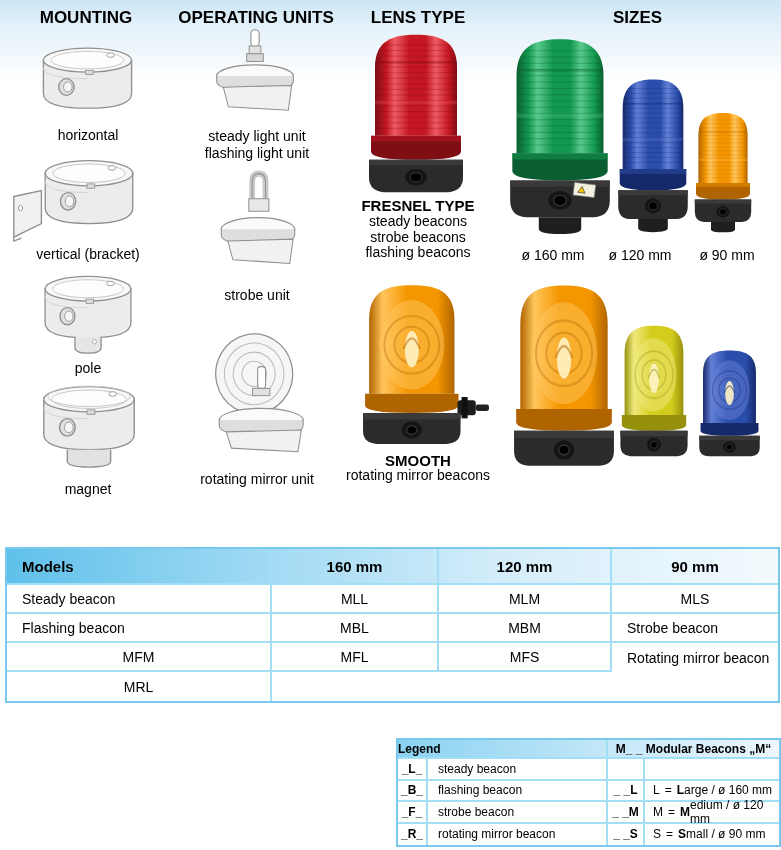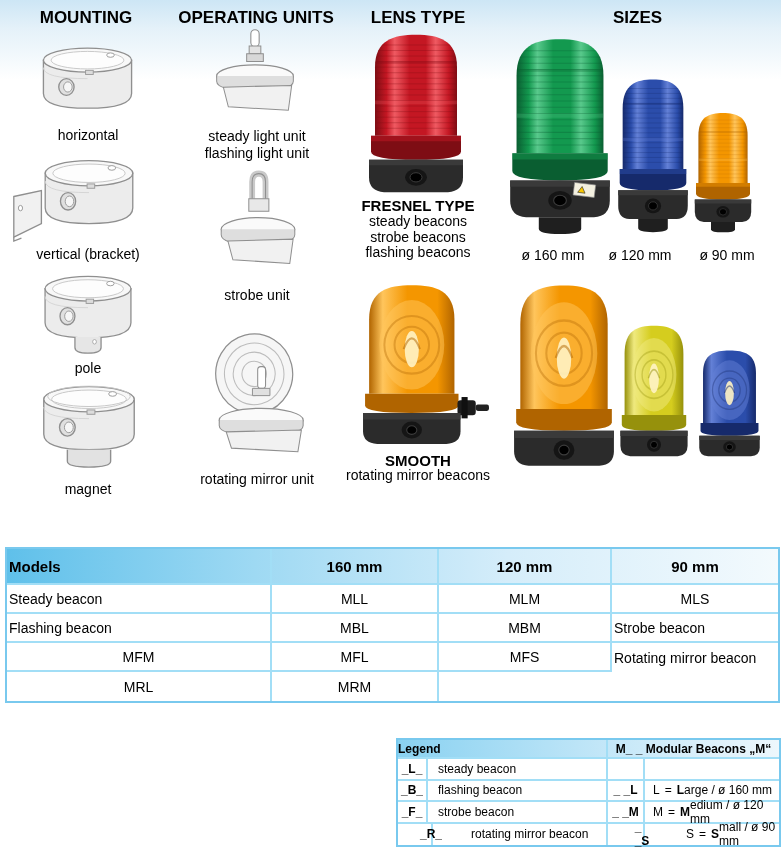--- a/index.html
+++ b/index.html
@@ -20,34 +20,34 @@
   .models{position:absolute;left:5px;top:547px;width:771px;
           display:grid;grid-template-columns:265px 167px 173px 166px;
           grid-template-rows:36px 29px 29px 29px 29px;
           border:2px solid #79c9ee;box-sizing:content-box;
           background:linear-gradient(to right,#5fc0ea 0%,#9ed9f3 32%,#d5edfa 65%,#f3fafd 100%) 0 0/100% 36px no-repeat #fff;}
   .m-cell{border-right:2px solid #a2def6;border-bottom:2px solid #a2def6;
           display:flex;align-items:center;font-size:14px;box-sizing:border-box;}
   .m-cell:nth-child(4n){border-right:none;}
   .m-cell.lastrow{border-bottom:none;}
   .m-h{font-weight:bold;font-size:15px;background:transparent;}
-  .m-first{padding-left:2px;}
+  .m-first{padding-left:15px;}
   .m-c{justify-content:center;}
 
   
   .legend{position:absolute;left:396px;top:738px;width:381px;
           display:grid;grid-template-columns:30px 180px 37px 134px;
           grid-template-rows:19px 21.5px 21.5px 21.5px 21.5px;
           border:2px solid #79c9ee;box-sizing:content-box;
           background:linear-gradient(to right,#8ad2f1 0%,#c4e7f8 55%,#edf7fc 100%) 0 0/100% 19px no-repeat #fff;}
   .l-cell{border-right:2px solid #a2def6;border-bottom:2px solid #a2def6;
           display:flex;align-items:center;font-size:12px;box-sizing:border-box;}
   .l-cell:nth-child(4n+2){}
   .l-right{border-right:none;}
-  .l-lastrow{border-bottom:none;margin-left:33px;}
+  .l-lastrow{border-bottom:none;}
   .l-head-left{grid-column:1/3;font-weight:bold;}
   .l-head-right{grid-column:3/5;font-weight:bold;justify-content:center;border-right:none;}
   .l-code{justify-content:center;font-weight:bold;}
   .l-label{padding-left:10px;}
   .l-sz{padding-left:8px;}
   .eqsp{margin:0 5px;}
 </style>
 </head>
 <body>
 
@@ -454,21 +454,20 @@
     <div class="m-cell m-c">MBL</div>
     <div class="m-cell m-c">MBM</div>
 
     <div class="m-cell m-first">Strobe beacon</div>
     <div class="m-cell m-c">MFM</div>
     <div class="m-cell m-c">MFL</div>
     <div class="m-cell m-c">MFS</div>
 
     <div class="m-cell m-first lastrow">Rotating mirror beacon</div>
     <div class="m-cell m-c lastrow">MRL</div>
-    <div class="m-cell m-c lastrow">MRM</div>
   </div>
 
   <div class="legend">
     <div class="l-cell l-head-left">Legend</div>
     <div class="l-cell l-head-right">M_ _ Modular Beacons „M“</div>
 
     <div class="l-cell l-code">_L_</div>
     <div class="l-cell l-label">steady beacon</div>
     <div class="l-cell l-code"></div>
     <div class="l-cell l-sz l-right"></div>

